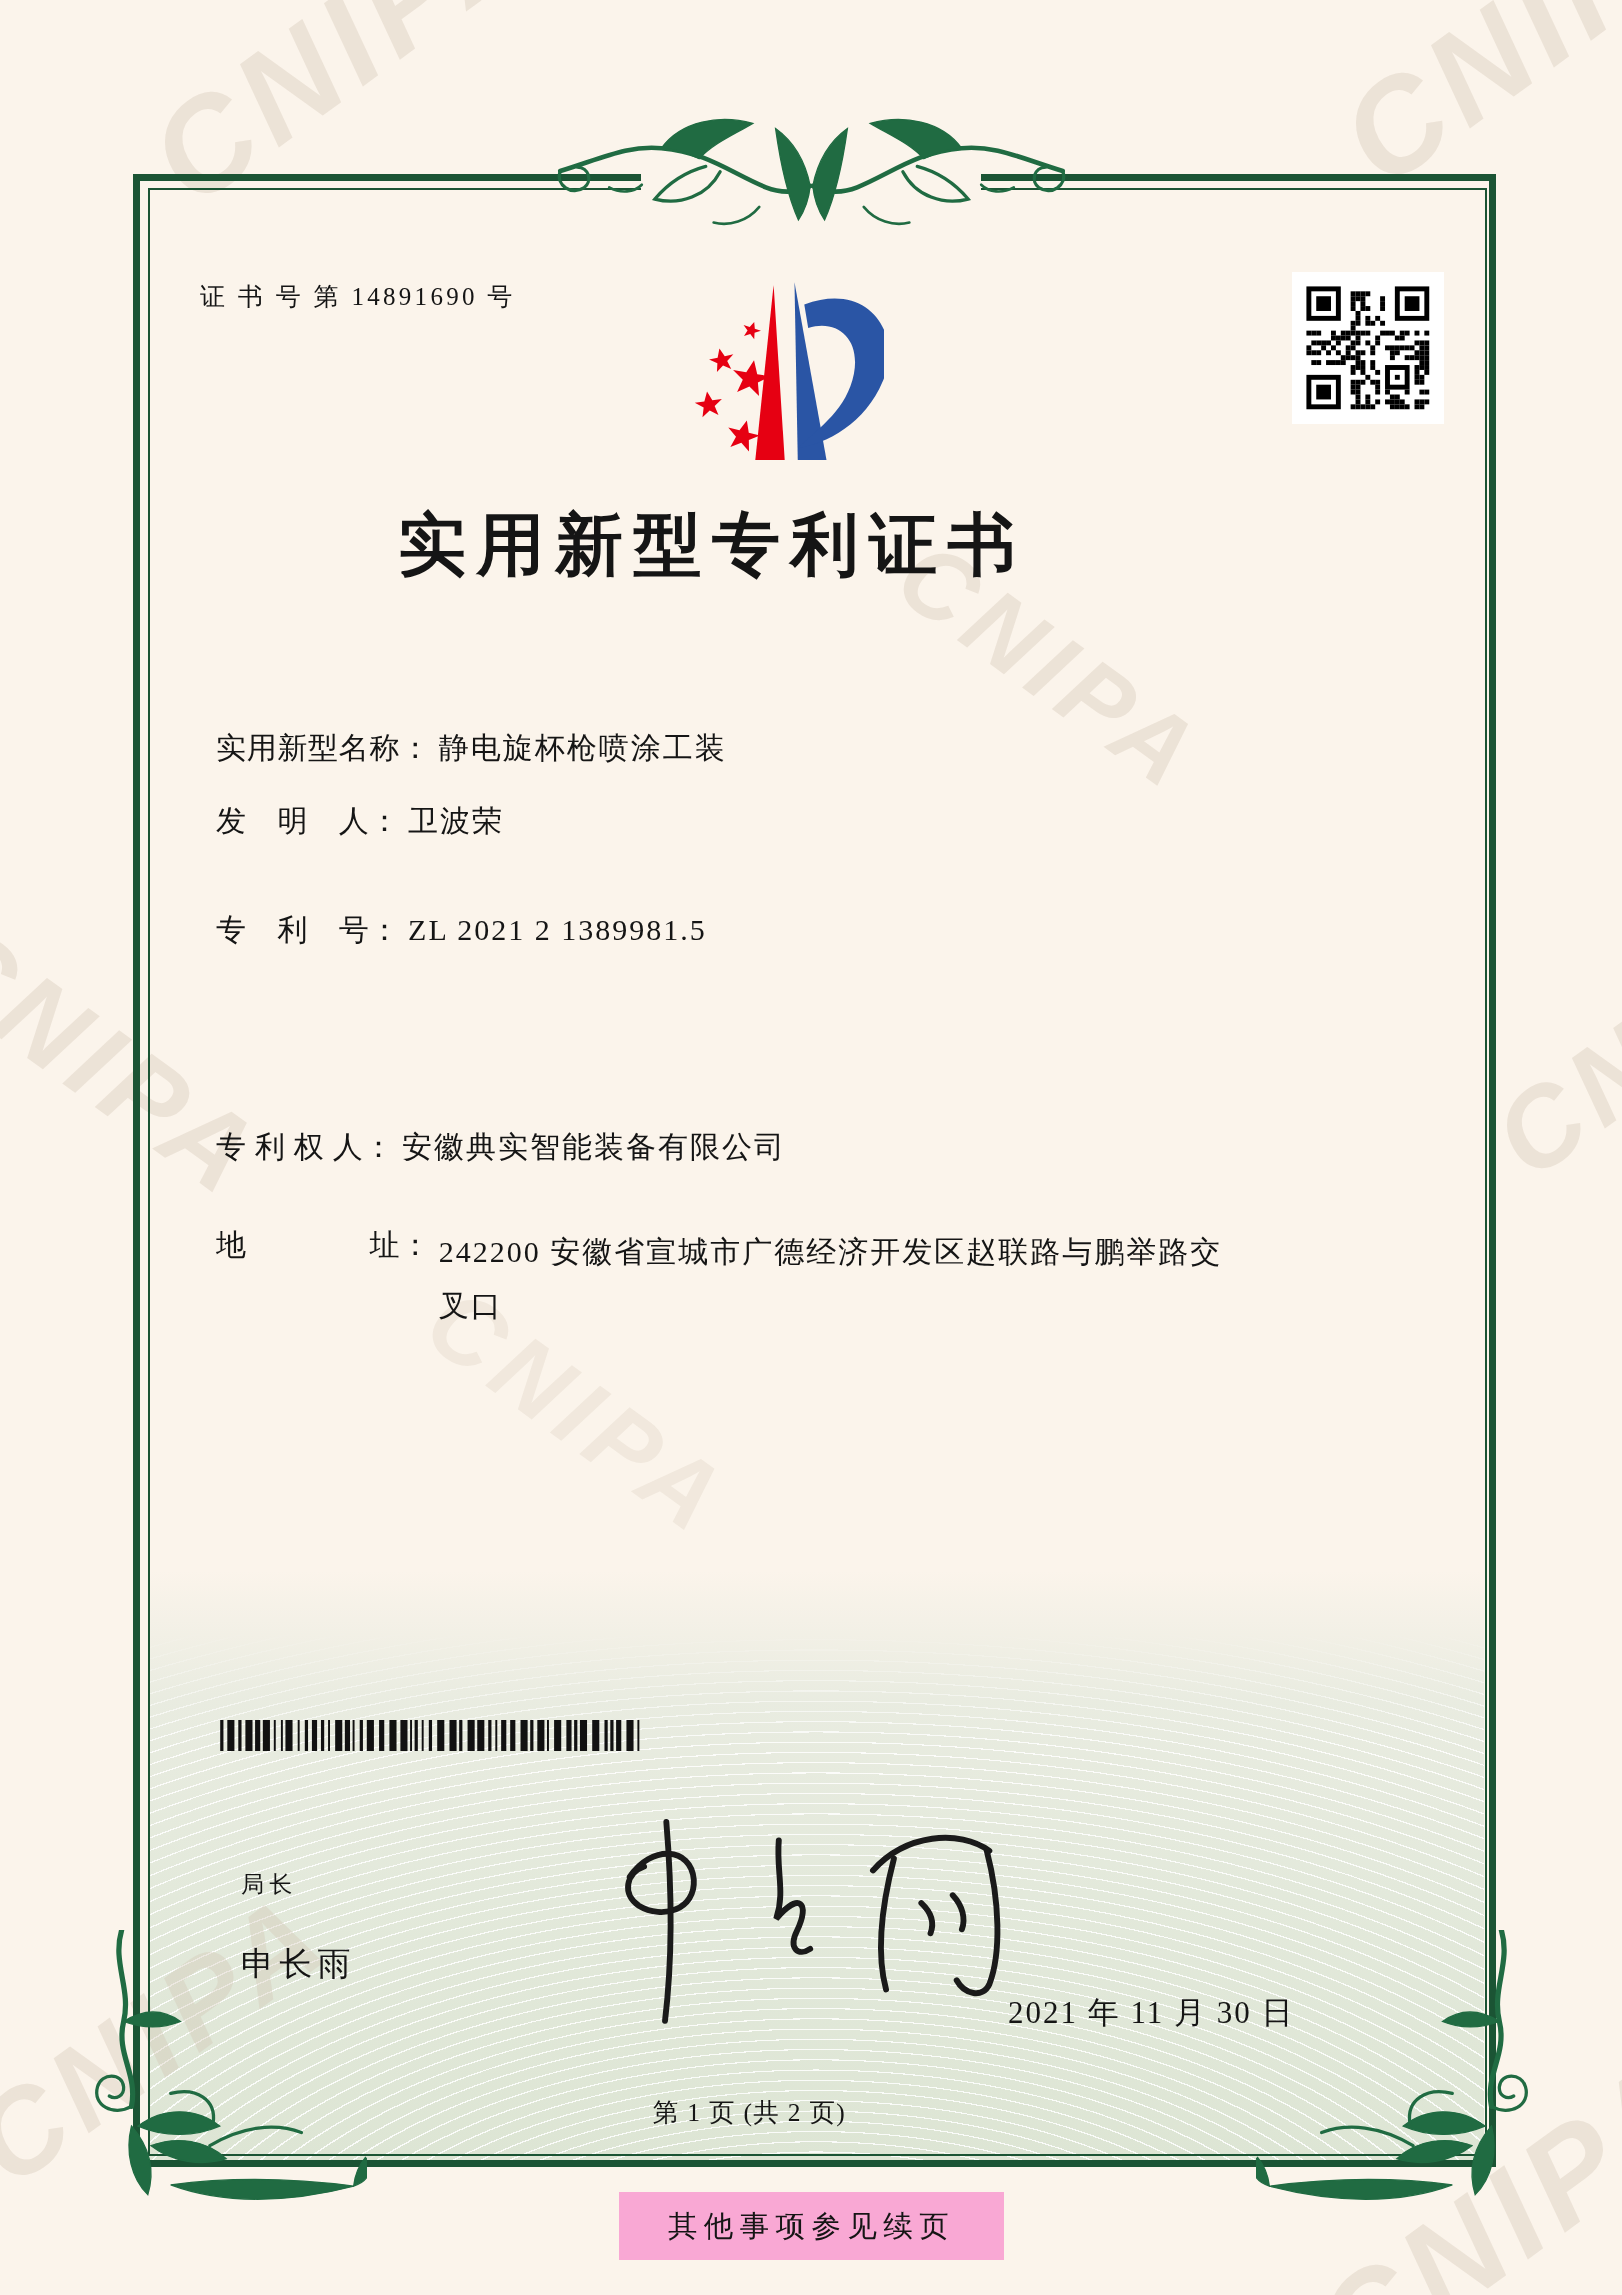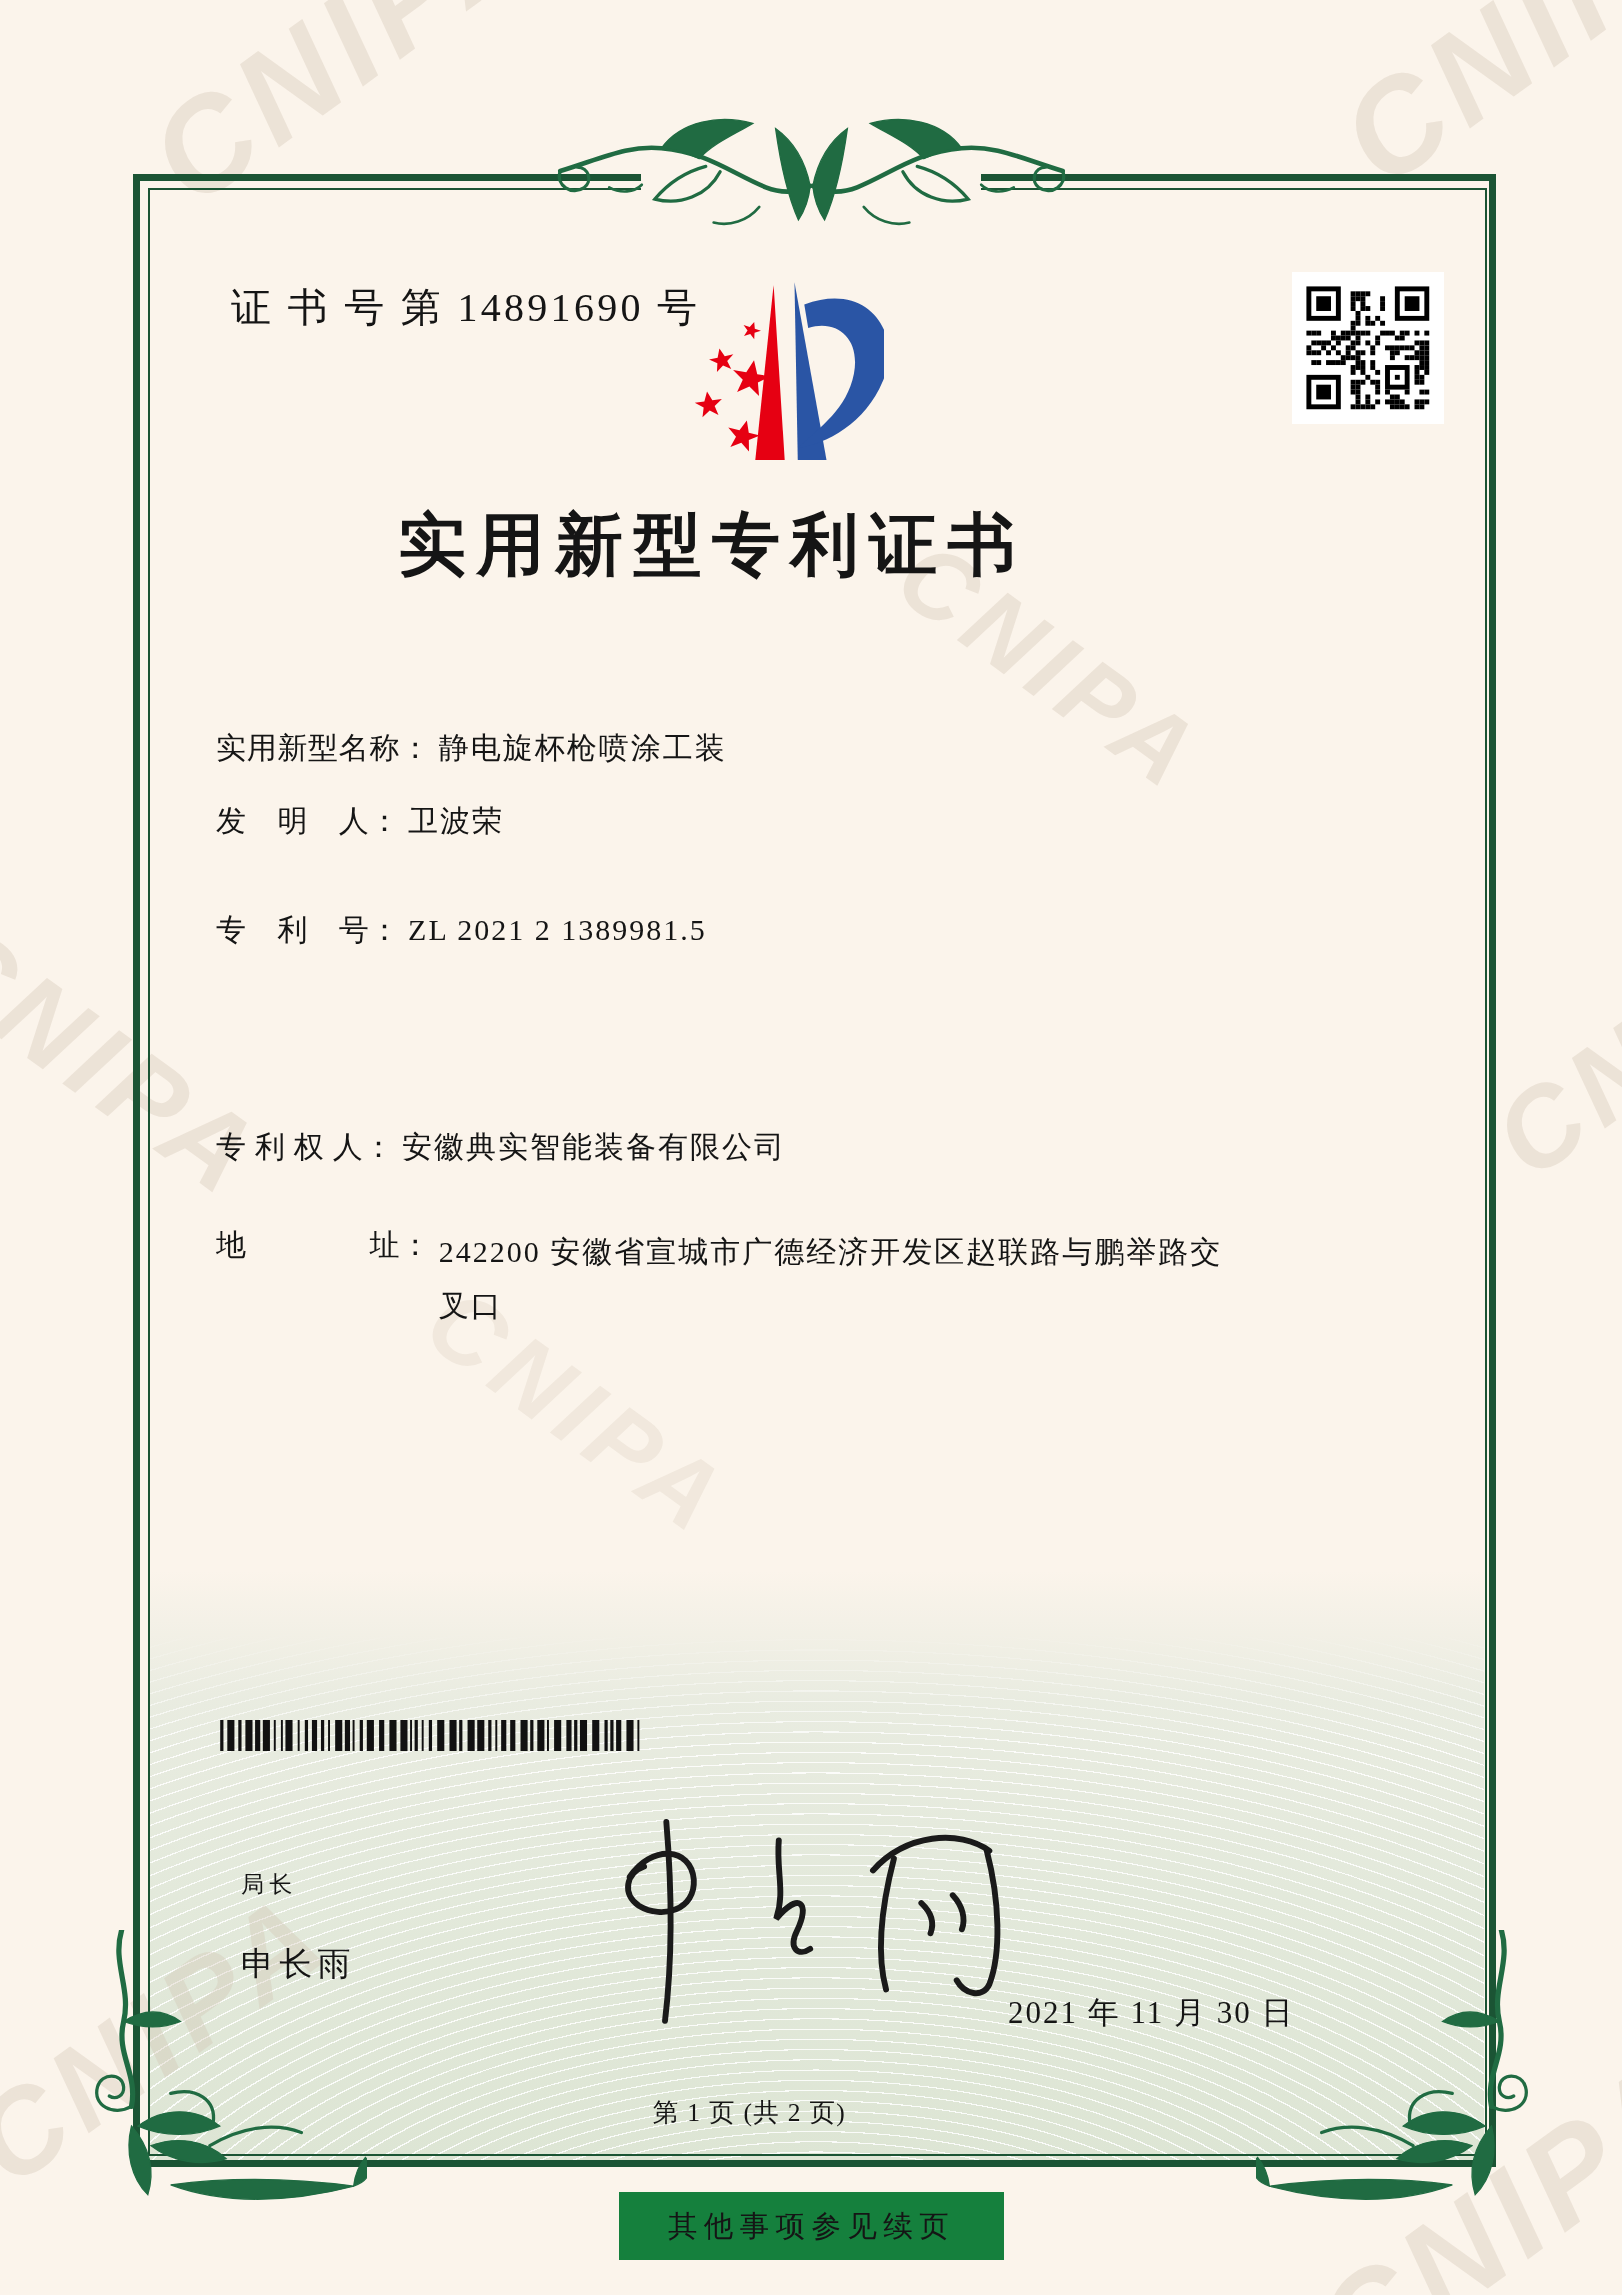--- a/index.html
+++ b/index.html
@@ -44,41 +44,41 @@
     position:absolute;left:148px;top:188px;width:1335px;height:1964px;
     border:2px solid #1b5434;z-index:2;
   }
   .orn{position:absolute;z-index:3;}
   #top-orn-patch{
     position:absolute;left:641px;top:165px;width:340px;height:34px;
     background:#fbf4eb;z-index:3;
   }
   
   .abs{position:absolute;z-index:4;}
-  #cert-no{left:231px;top:280px;font-size:40px;letter-spacing:3.3px;}
+  #cert-no{left:200px;top:280px;font-size:25px;letter-spacing:3.3px;}
   #logo{left:688px;top:264px;}
   #qr-box{left:1292px;top:272px;width:152px;height:152px;background:#fff;}
   #title{left:0;top:500px;width:1424px;text-align:center;
          font-size:68px;font-weight:bold;letter-spacing:10.5px;}
   .frow{left:216px;font-size:30px;white-space:nowrap;}
   .flabel{letter-spacing:0.7px;}
   .fval{margin-left:7.9px;letter-spacing:2px;}
   .fval-block{display:inline-block;vertical-align:top;margin-left:7.9px;letter-spacing:2px;line-height:54px;}
   #grant-row .seg2{position:absolute;left:622px;top:0;white-space:nowrap;}
   #body-text{left:216px;top:1389px;width:1196px;font-size:28px;line-height:56px;
              text-align:justify;z-index:4;}
   #body-text p{margin:0;text-indent:2em;}
   #barcode{left:216px;top:1720px;width:445px;height:31px;}
   #signer-role{left:241px;top:1869px;font-size:23px;letter-spacing:5.2px;font-weight:500;}
   #signer-name{left:241px;top:1942px;font-size:33px;letter-spacing:5.2px;font-weight:500;}
   #signature{left:563px;top:1793px;}
   #issue-date{left:1008px;top:1992px;font-size:31px;letter-spacing:2px;}
   #page-info{left:0;top:2095px;width:1499px;text-align:center;font-size:25.5px;letter-spacing:1.3px;}
   #footer-band{
-    left:619px;top:2192px;width:385px;height:68px;background:#15803d;
+    left:619px;top:2192px;width:385px;height:68px;background:#f9a8d4;
     text-align:center;line-height:68px;font-size:29.4px;letter-spacing:6.5px;
   }
 </style>
 </head>
 <body>
 
 <div id="page">
 
   <div id="green-band">
     <div id="green-waves"></div>

